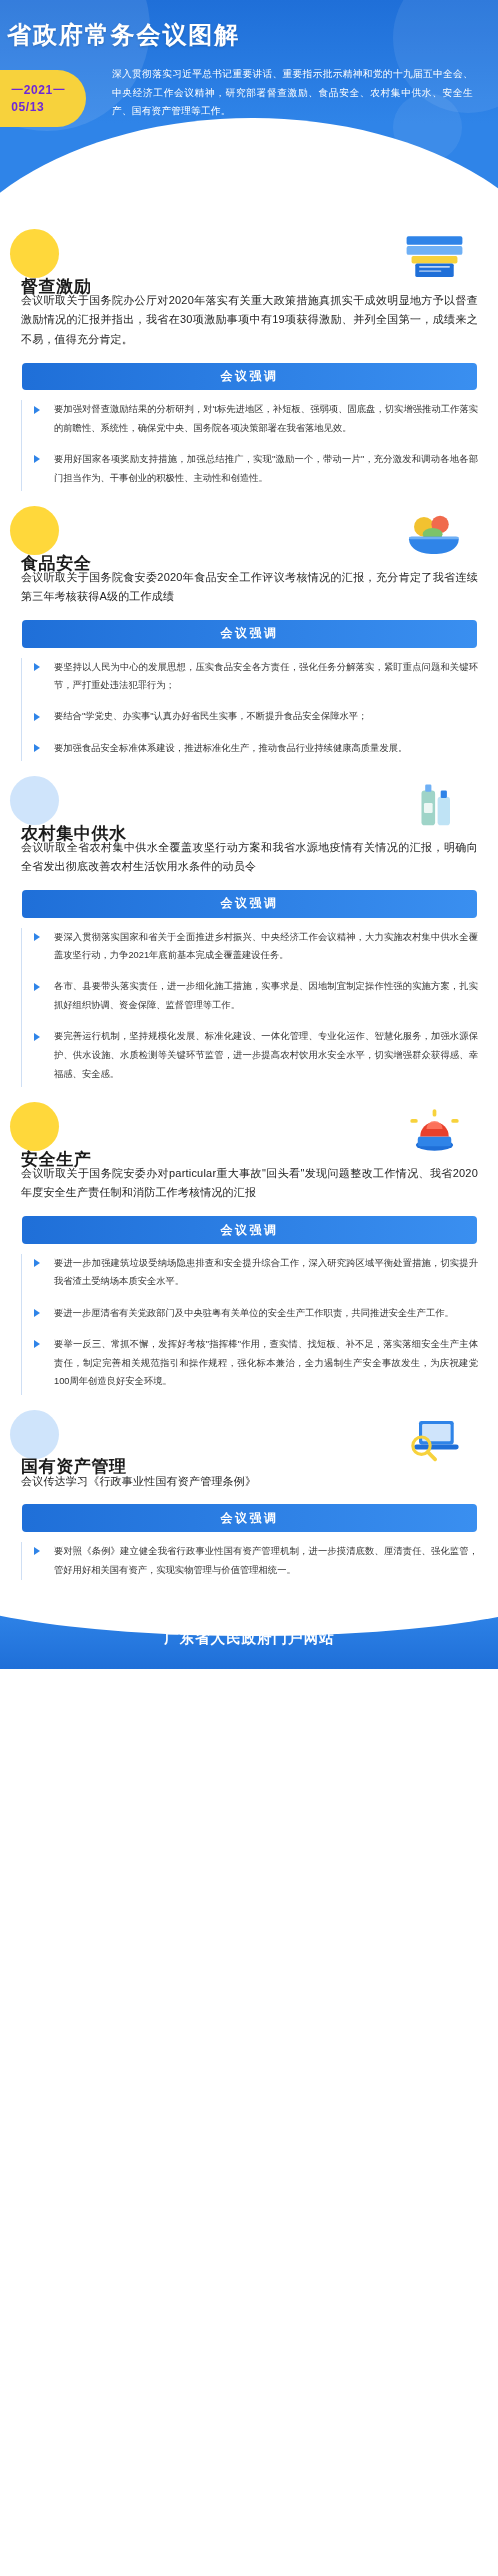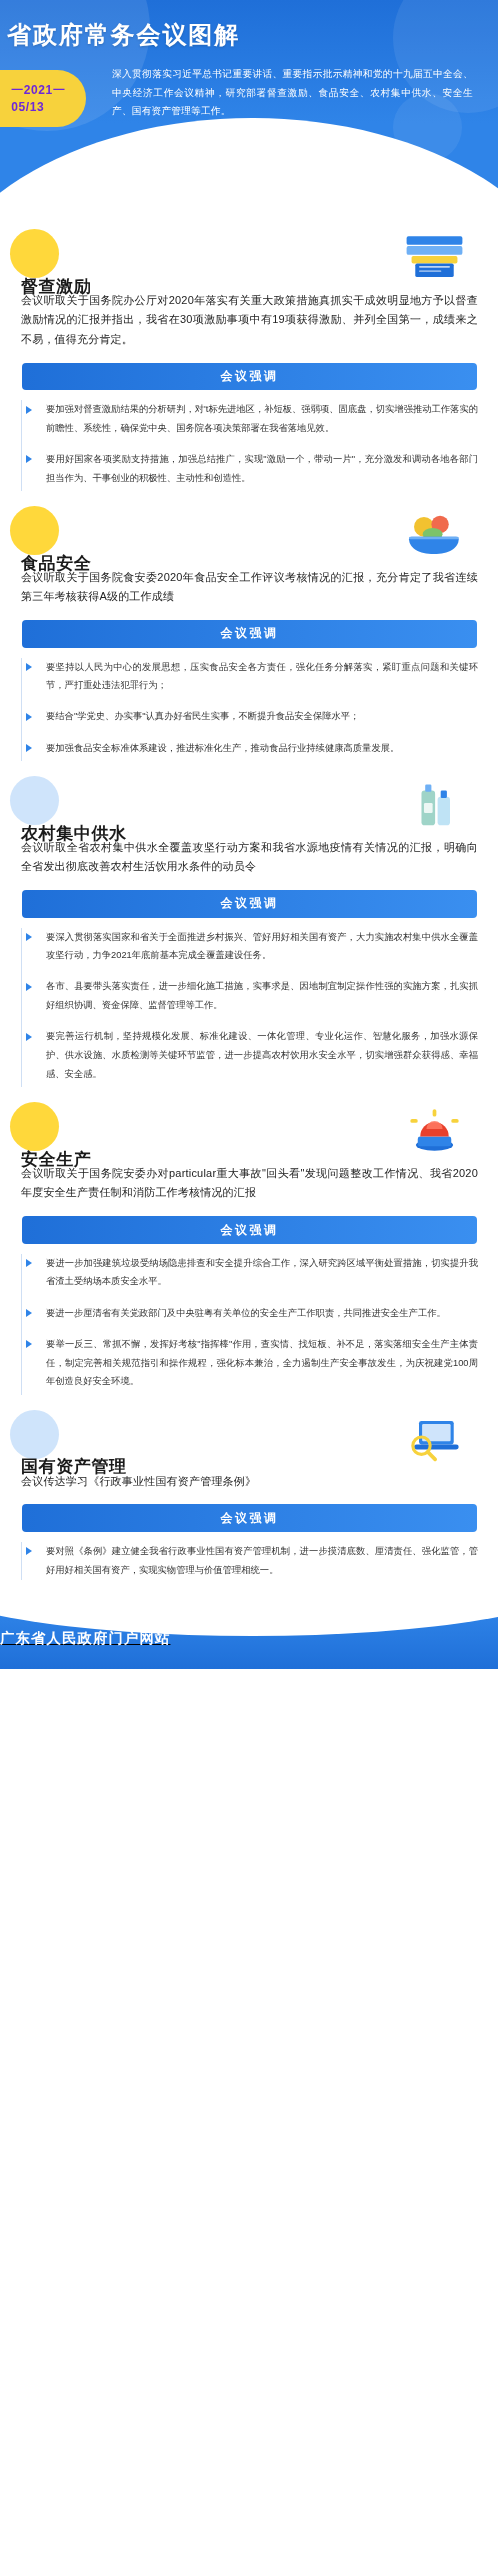--- a/index.html
+++ b/index.html
@@ -154,21 +154,21 @@
     letter-spacing: 2.5px;
     display: flex;
     align-items: center;
     justify-content: center;
   }
 
   
   .bullets {
     margin: 0 21px 6.2px 21px;
     border-left: 1.2px solid #cfdff4;
-    padding-left: 8px;
+    padding-left: 16px;
   }
   .bullet {
     position: relative;
     padding: 0 0 12.5px 16px;
     font-size: 9.3px;
     line-height: 18.7px;
     color: #333;
     text-align: justify;
   }
   .bullet:last-child { padding-bottom: 3.7px; }
@@ -183,22 +183,22 @@
   }
 
   
   .footer {
     margin-top: 16px;
     width: 499px;
     height: 60px;
     background: linear-gradient(180deg,#2f84e8 0%, #1f6fd8 100%);
     display: flex;
     align-items: center;
-    position: relative;
-    text-decoration: underline;
+    justify-content: center;
+    position: relative;
   }
   .footer-text {
     color: #ffffff;
     font-size: 14.3px;
     font-weight: bold;
     letter-spacing: 1.2px;
   }
   .footer-curve {
     position: absolute;
     left: -75px;
@@ -293,21 +293,21 @@
           <rect x="75" y="30" width="10" height="12" rx="2" fill="#2f84e8"></rect>
           <rect x="48" y="50" width="14" height="16" rx="2" fill="#ffffff" opacity="0.8"></rect>
         </svg>
       </div>
     </div>
     <div class="sec-body">会议听取全省农村集中供水全覆盖攻坚行动方案和我省水源地疫情有关情况的汇报，明确向全省发出彻底改善农村生活饮用水条件的动员令</div>
     <div class="ribbon-wrap">
       <div class="ribbon">会议强调</div>
     </div>
     <div class="bullets">
-      <div class="bullet"><span class="tri"></span><span>要深入贯彻落实国家和省关于全面推进乡村振兴、管好用好相关国有资产，大力实施农村集中供水全覆盖攻坚行动，力争2021年底前基本完成全覆盖建设任务。</span></div>
+      <div class="bullet"><span class="tri"></span><span>要深入贯彻落实国家和省关于全面推进乡村振兴、中央经济工作会议精神，大力实施农村集中供水全覆盖攻坚行动，力争2021年底前基本完成全覆盖建设任务。</span></div>
       <div class="bullet"><span class="tri"></span><span>各市、县要带头落实责任，进一步细化施工措施，实事求是、因地制宜制定操作性强的实施方案，扎实抓好组织协调、资金保障、监督管理等工作。</span></div>
       <div class="bullet"><span class="tri"></span><span>要完善运行机制，坚持规模化发展、标准化建设、一体化管理、专业化运作、智慧化服务，加强水源保护、供水设施、水质检测等关键环节监管，进一步提高农村饮用水安全水平，切实增强群众获得感、幸福感、安全感。</span></div>
     </div>
   </div>
 
   <div class="section">
     <div class="sec-head">
       <div class="sec-blob"></div>
       <div class="sec-title">安全生产</div>
       <div class="sec-art">

